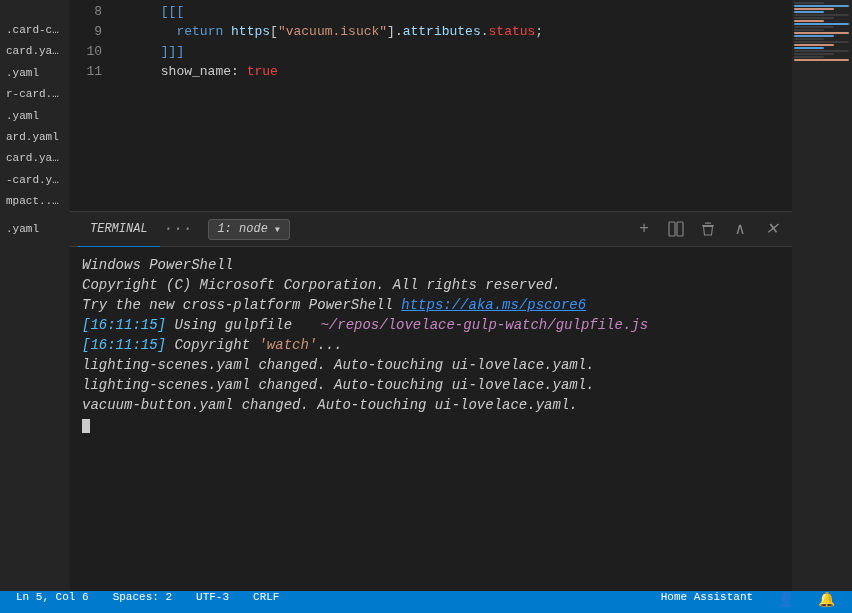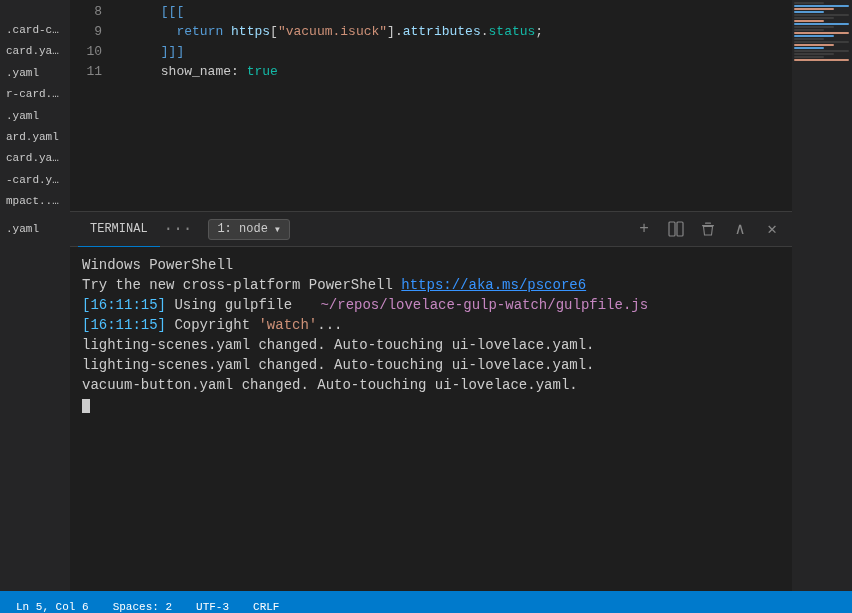--- a/index.html
+++ b/index.html
@@ -80,21 +80,21 @@
     }
 
     .code-line {
       white-space: pre;
       height: 20px;
     }
 
     .kw-blue { color: #569cd6; }
     .kw-string { color: #ce9178; }
     .kw-prop { color: #9cdcfe; }
-    .kw-cyan { color: #14b8a6; }
+    .kw-cyan { color: #ef4444; }
 
     
     .minimap {
       width: 60px;
       background: #1e1e1e;
       position: relative;
       overflow: hidden;
     }
     .minimap-content {
       position: absolute;
@@ -119,20 +119,21 @@
     .minimap-line.ml-highlight { background: #569cd6; }
     .minimap-line.ml-orange { background: #ce9178; }
 
     
     .terminal-section {
       height: 380px;
       display: flex;
       flex-direction: column;
       background: #22c55e;
       border-top: 1px solid #3c3c3c;
+      font-style: italic;
     }
 
     .terminal-tab-bar {
       display: flex;
       align-items: center;
       background: #252526;
       height: 35px;
       padding: 0 8px;
       border-bottom: 1px solid #3c3c3c;
     }
@@ -227,21 +228,21 @@
 
     .status-bar-right {
       margin-left: auto;
       display: flex;
       align-items: center;
       gap: 16px;
     }
 
     .status-item {
       display: flex;
-      align-items: flex-end;
+      align-items: flex-start;
       gap: 4px;
       cursor: pointer;
       padding: 0 4px;
       height: 22px;
     }
 
     
     .cursor {
       display: inline-block;
       width: 8px;
@@ -318,20 +319,21 @@
               <path d="M2.5 4.5 L3.5 13 L10.5 13 L11.5 4.5 Z" fill="none" stroke="#858585" stroke-width="1.1"></path>
             </svg>
           </div>
           <div class="terminal-icon-btn">∧</div>
           <div class="terminal-icon-btn">✕</div>
         </div>
       </div>
 
       <div class="terminal-body">
         <div class="t-line"><span class="t-white">Windows PowerShell</span></div>
+        <div class="t-line"><span class="t-white">Copyright (C) Microsoft Corporation. All rights reserved.</span></div>
         <div class="t-line"></div>
         <div class="t-line"><span class="t-white">Try </span><span class="t-white">the</span><span class="t-white"> new cross-platform PowerShell </span><span class="t-link">https://aka.ms/pscore6</span></div>
         <div class="t-line"></div>
         <div class="t-line"><span class="t-cyan">[16:11:15]</span><span class="t-white"> Using gulpfile </span><span class="t-magenta">~/repos/lovelace-gulp-watch/gulpfile.js</span></div>
         <div class="t-line"><span class="t-cyan">[16:11:15]</span><span class="t-white"> Copyright </span><span class="t-orange">'watch'</span><span class="t-white">...</span></div>
         <div class="t-line"><span class="t-white">lighting-scenes.yaml changed. Auto-touching ui-lovelace.yaml.</span></div>
         <div class="t-line"><span class="t-white">lighting-scenes.yaml changed. Auto-touching ui-lovelace.yaml.</span></div>
         <div class="t-line"><span class="t-white">vacuum-button.yaml changed. Auto-touching ui-lovelace.yaml.</span></div>
         <div class="t-line"><span class="cursor"></span></div>
       </div>
@@ -372,13 +374,24 @@
   </div>
   <div class="status-item">
     <span>Spaces: 2</span>
   </div>
   <div class="status-item">
     <span>UTF-3</span>
   </div>
   <div class="status-item">
     <span>CRLF</span>
   </div>
+  <div class="status-bar-right">
+    <div class="status-item">
+      <span>Home Assistant</span>
+    </div>
+    <div class="status-item">
+      <span style="font-size:14px;">👤</span>
+    </div>
+    <div class="status-item">
+      <span style="font-size:14px;">🔔</span>
+    </div>
+  </div>
 </div>
 
 </body></html>

